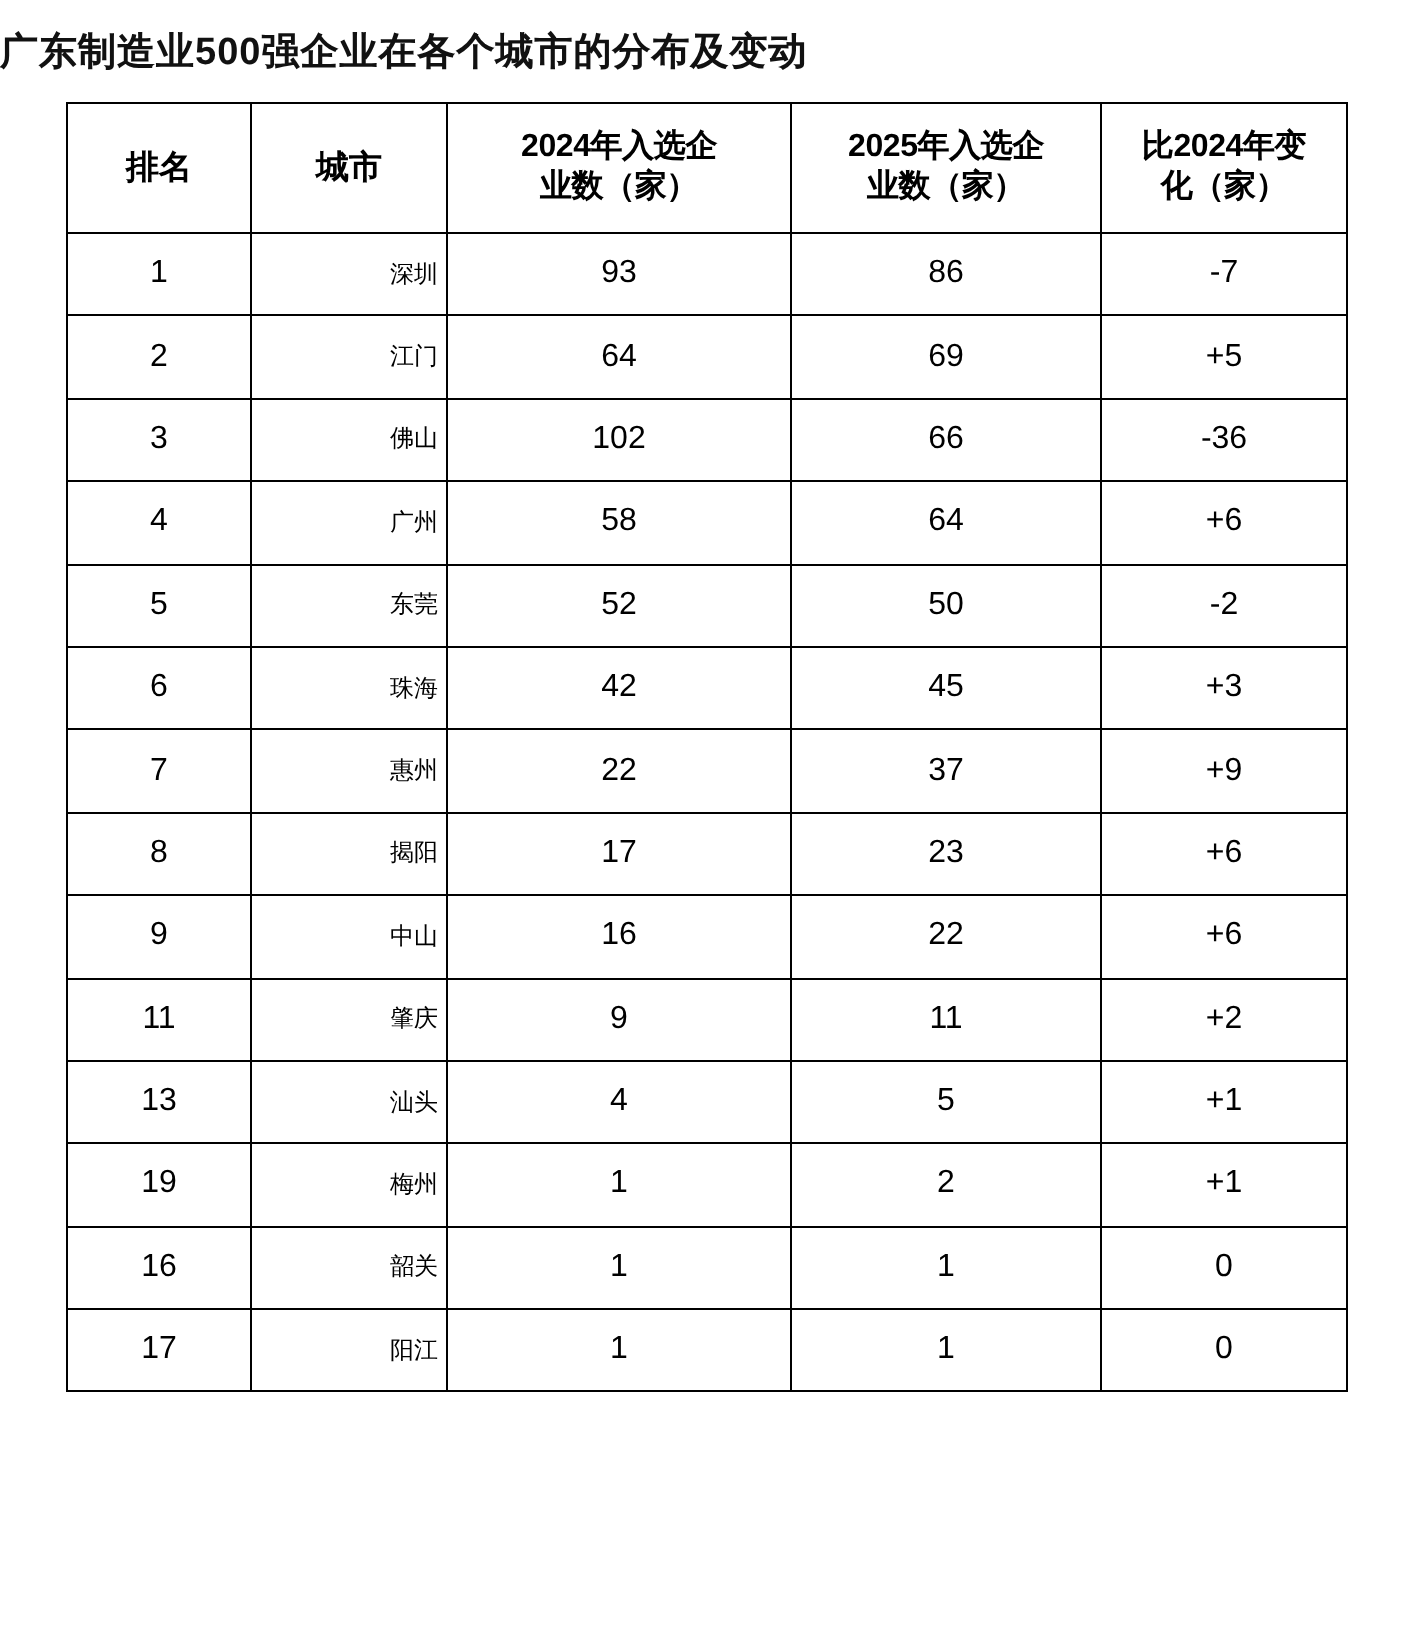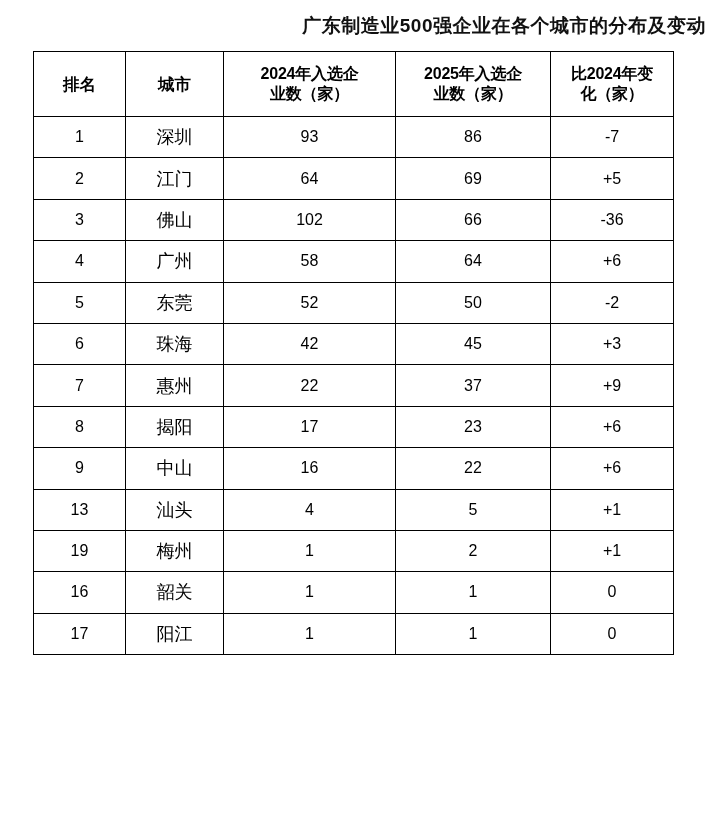--- a/index.html
+++ b/index.html
@@ -15,21 +15,21 @@
     overflow: hidden;
   }
   .page {
     width: 706px;
     height: 817px;
     box-sizing: border-box;
     padding: 0;
     position: relative;
   }
   .title {
-    text-align: right;
+    text-align: left;
     font-size: 19px;
     font-weight: bold;
     letter-spacing: 0.5px;
     padding-top: 13px;
     padding-bottom: 12px;
     color: #111111;
   }
   .table-wrap {
     padding: 0 33px 0 33px;
   }
@@ -68,21 +68,22 @@
     height: 40.4px;
     padding: 0 4px;
     font-size: 16px;
   }
   table.dist-table tbody td.rank-cell,
   table.dist-table tbody td.num-cell,
   table.dist-table tbody td.delta-cell {
     font-family: "Liberation Sans", sans-serif;
   }
   table.dist-table tbody td.city-cell {
-    font-size: 18px;
+    font-size: 12px;
+    text-align: right;
   }
 </style>
 </head>
 <body>
 
 <div class="page">
 
   <div class="title">广东制造业500强企业在各个城市的分布及变动</div>
 
   <div class="table-wrap">
@@ -170,20 +171,27 @@
           <td class="delta-cell">+6</td>
         </tr>
         <tr>
           <td class="rank-cell">9</td>
           <td class="city-cell">中山</td>
           <td class="num-cell">16</td>
           <td class="num-cell">22</td>
           <td class="delta-cell">+6</td>
         </tr>
         <tr>
+          <td class="rank-cell">11</td>
+          <td class="city-cell">肇庆</td>
+          <td class="num-cell">9</td>
+          <td class="num-cell">11</td>
+          <td class="delta-cell">+2</td>
+        </tr>
+        <tr>
           <td class="rank-cell">13</td>
           <td class="city-cell">汕头</td>
           <td class="num-cell">4</td>
           <td class="num-cell">5</td>
           <td class="delta-cell">+1</td>
         </tr>
         <tr>
           <td class="rank-cell">19</td>
           <td class="city-cell">梅州</td>
           <td class="num-cell">1</td>

